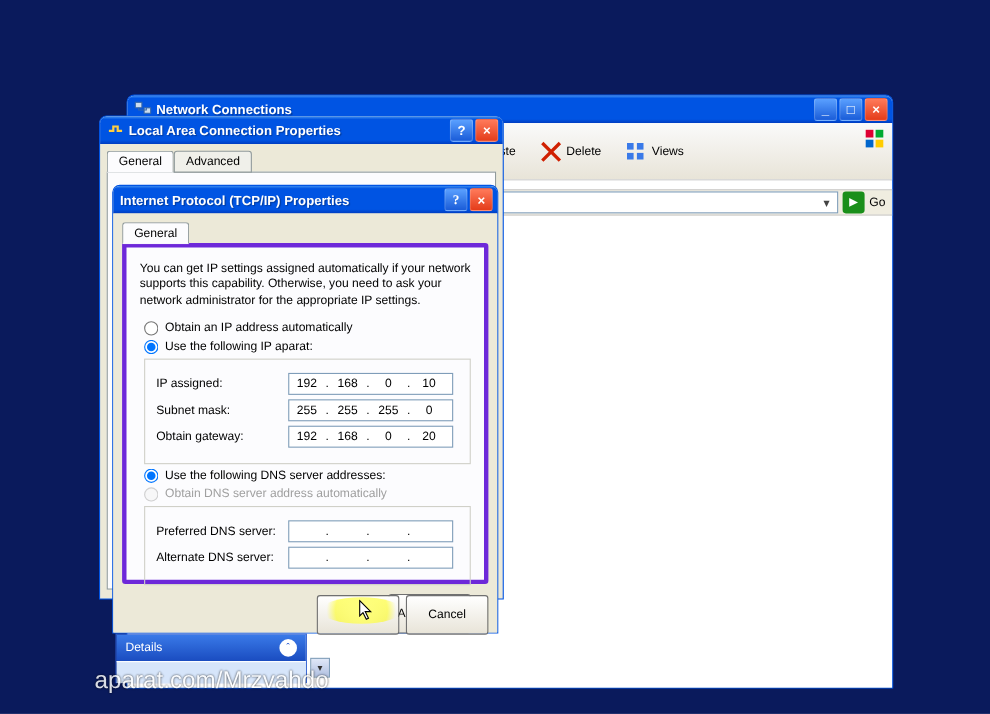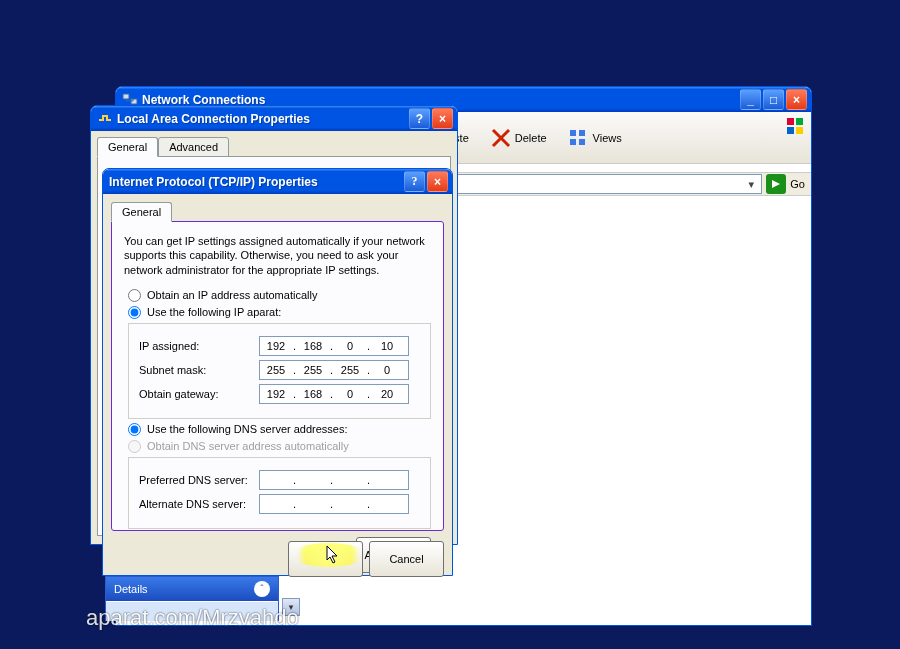--- a/index.html
+++ b/index.html
@@ -79,21 +79,21 @@
     font-size:11px; cursor:pointer; position:relative;
   }
   .tab.active { background:#fcfcfe; border-bottom-color:#fcfcfe; z-index:1;}
   .tab:not(.active) { background:#f0f0ea; }
 
   
   #tcpip-window { left: 102px; top: 168px; width: 351px; height: 408px; z-index:3; border-radius:7px 7px 0 0;}
   #tcpip-window .titlebar .btn.help { font-family:Georgia,serif;}
   #tcpip-body { padding: 8px; background:#ece9d8; height:calc(100% - 25px);}
   .tabpanel {
-    border:1px solid #6d28d9; background:#fcfcfe;
+    border:4px solid #6d28d9; background:#fcfcfe;
     padding: 10px 12px 10px 12px; height:310px; border-radius: 0 3px 3px 3px;
   }
   .desc { margin: 2px 0 12px 0; line-height:1.3; }
   .radio-row { display:flex; align-items:center; gap:6px; margin:4px 0 4px 4px;}
   .radio-row.disabled { color:#a0a0a0; }
   .radio-row input { margin:0;}
   .fieldgroup { border:1px solid #d0d0c8; padding:8px 10px 10px 10px; margin-left:4px;}
   .fieldrow { display:flex; align-items:center; margin:4px 0;}
   .fieldrow .lbl { width:120px; }
   .ipbox {

